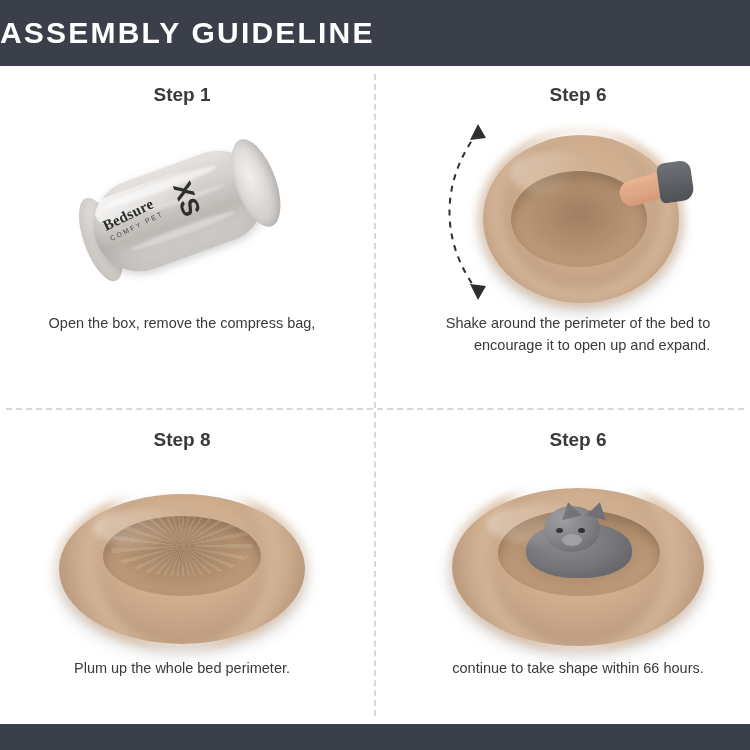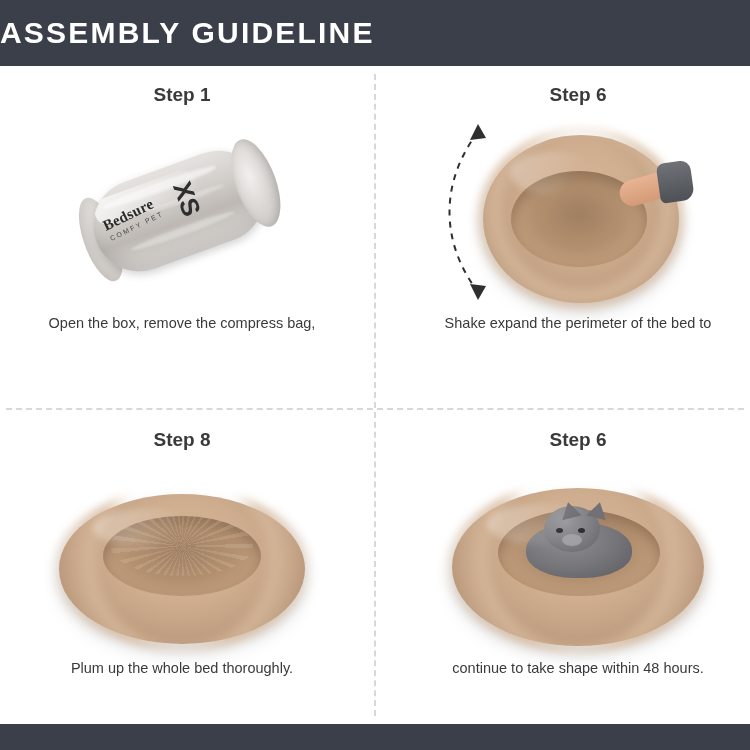--- a/index.html
+++ b/index.html
@@ -388,35 +388,36 @@
         <div class="bed s2-bed">
           <div class="bed-hole s2-hole"></div>
           <div class="bed-sheen"></div>
           <div class="hand">
             <div class="hand-skin"></div>
             <div class="hand-cuff"></div>
           </div>
         </div>
       </div>
       <div class="caption">
-        <span>Shake expand the perimeter of the bed to</span>
+        <span>Shake around the perimeter of the bed to</span>
+        <span>encourage it to open up and expand.</span>
       </div>
     </div>
 
     <div class="cell">
       <div class="step-label">Step 8</div>
       <div class="art">
         <div class="bed s3-bed">
           <div class="bed-hole s3-hole"></div>
           <div class="s3-streaks"></div>
           <div class="bed-sheen"></div>
         </div>
       </div>
       <div class="caption">
-        <span>Plum up the whole bed thoroughly.</span>
+        <span>Plum up the whole bed perimeter.</span>
         <span></span>
       </div>
     </div>
 
     <div class="cell">
       <div class="step-label">Step 6</div>
       <div class="art">
         <div class="bed s4-bed">
           <div class="bed-hole s4-hole"></div>
           <div class="cat">
@@ -426,20 +427,20 @@
               <div class="cat-ear r"></div>
             </div>
             <div class="cat-eye l"></div>
             <div class="cat-eye r"></div>
             <div class="cat-muzzle"></div>
           </div>
           <div class="bed-sheen"></div>
         </div>
       </div>
       <div class="caption">
-        <span>continue to take shape within 48 hours.</span>
+        <span>continue to take shape within 66 hours.</span>
       </div>
     </div>
 
   </div>
 
   <div class="footer"></div>
 </div>
 
 </body></html>

